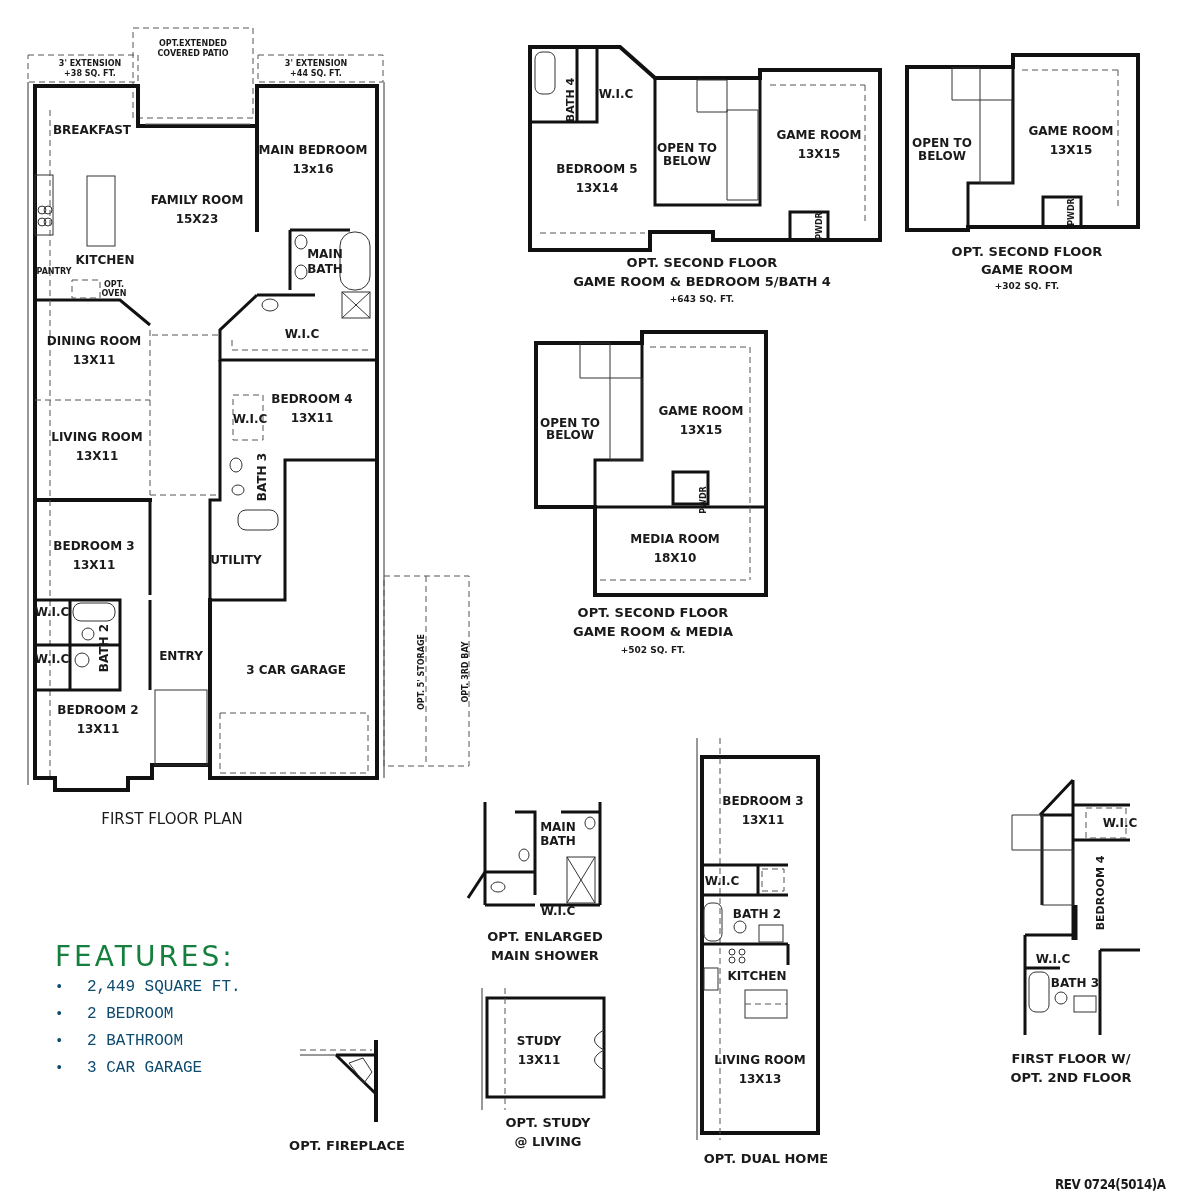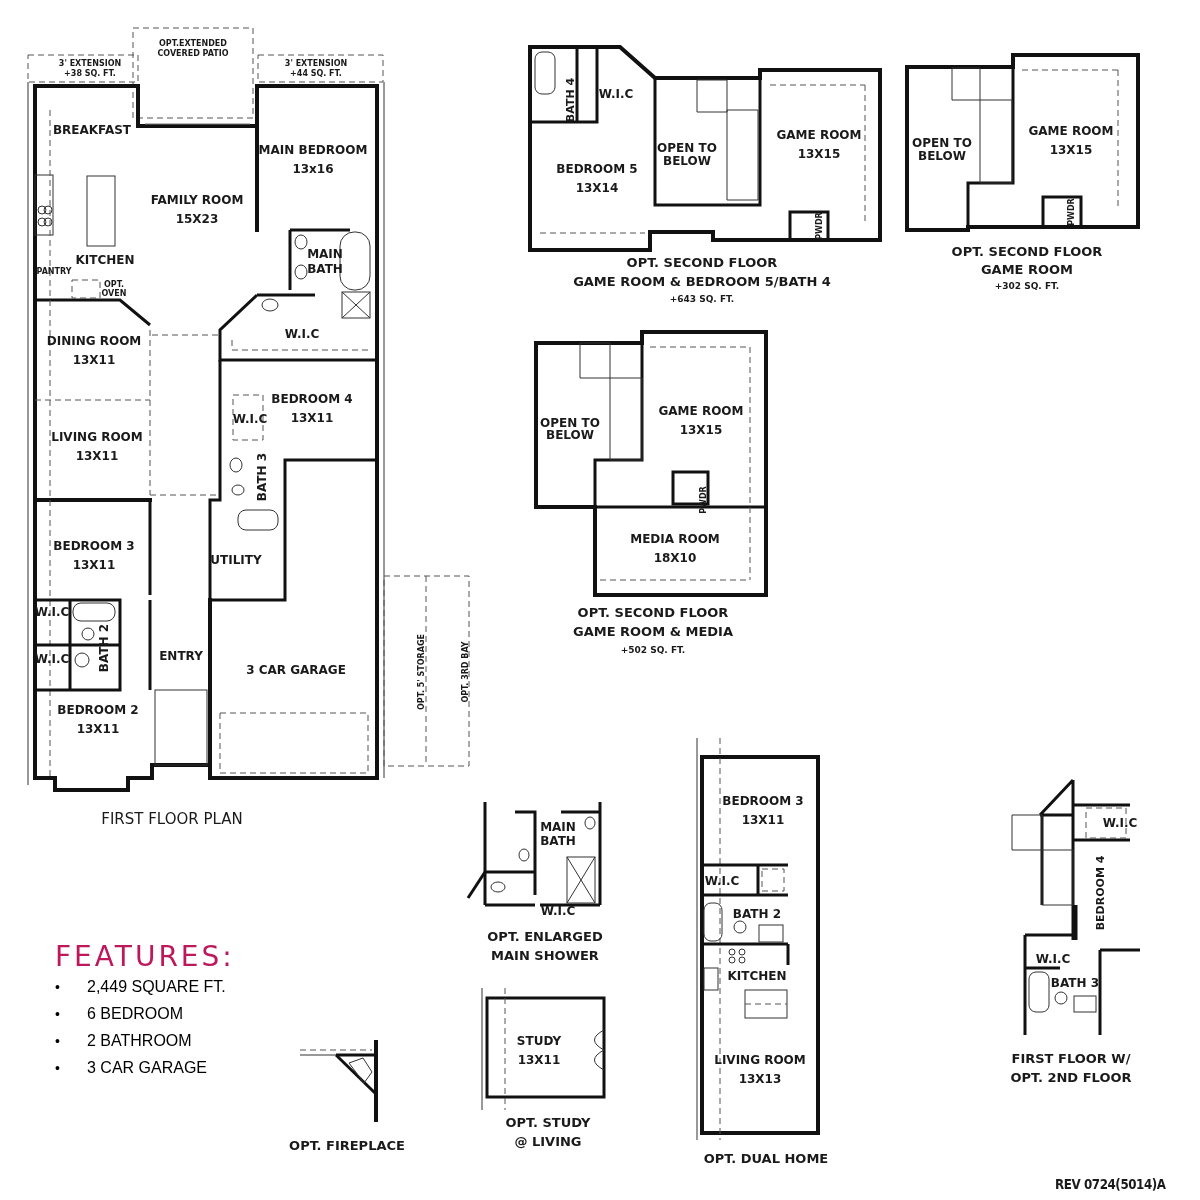--- a/index.html
+++ b/index.html
@@ -7,23 +7,23 @@
   svg { position:absolute; left:0; top:0; }
   .wall { stroke:#111; stroke-width:4; fill:none; stroke-linecap:square; }
   .wall-t { stroke:#111; stroke-width:3; fill:none; }
   .thin { stroke:#333; stroke-width:1; fill:none; }
   .dash { stroke:#555; stroke-width:1; stroke-dasharray:6 4; fill:none; }
   .win { stroke:#777; stroke-width:1; fill:#fff; }
   .lbl { font-family:"DejaVu Sans", sans-serif; font-weight:bold; font-size:12px; fill:#1a1a1a; text-anchor:middle; }
   .lbl-s { font-family:"DejaVu Sans", sans-serif; font-weight:bold; font-size:8px; fill:#1a1a1a; text-anchor:middle; }
   .cap { font-family:"DejaVu Sans", sans-serif; font-weight:bold; font-size:13px; fill:#1a1a1a; text-anchor:middle; }
   .cap-s { font-family:"DejaVu Sans", sans-serif; font-weight:bold; font-size:9px; fill:#1a1a1a; text-anchor:middle; }
-  .feat-title { position:absolute; left:55px; top:940px; font-family:"DejaVu Sans", sans-serif; font-size:28px; letter-spacing:3px; font-weight:normal; color:#be185d; }
+  .feat-title { position:absolute; left:55px; top:940px; font-family:"DejaVu Sans", sans-serif; font-size:28px; letter-spacing:3px; font-weight:normal; color:#15803d; }
   .feat-list { position:absolute; left:55px; top:976px; margin:0; padding:0; list-style:none; }
-  .feat-list li { font-family:Liberation Sans, sans-serif; font-size:16px; height:27px; line-height:22px; color:#000000; }
+  .feat-list li { font-family:Liberation Mono, monospace; font-size:16px; height:27px; line-height:22px; color:#0c4a6e; }
   .feat-list .bullet { display:inline-block; width:32px; font-size:14px; }
   .rev { position:absolute; left:1055px; top:1176px; font-family:"DejaVu Sans", sans-serif; font-weight:bold; font-size:14px; letter-spacing:-0.5px; transform:scaleX(0.85); transform-origin:left; }
 </style>
 </head>
 <body>
 
 <svg width="1200" height="1200" viewBox="0 0 1200 1200">
 
   <g>
 
@@ -264,18 +264,18 @@
     <text class="lbl" x="1053" y="963">W.I.C</text>
     <text class="lbl" x="1075" y="987">BATH 3</text>
     <text class="cap" x="1071" y="1063">FIRST FLOOR W/</text>
     <text class="cap" x="1071" y="1082">OPT. 2ND FLOOR</text>
   </g>
 </svg>
 
 <div class="feat-title">FEATURES:</div>
 <ul class="feat-list">
   <li><span class="bullet">•</span><span>2,449 SQUARE FT.</span></li>
-  <li><span class="bullet">•</span><span>6 BEDROOM</span></li>
+  <li><span class="bullet">•</span><span>2 BEDROOM</span></li>
   <li><span class="bullet">•</span><span>2 BATHROOM</span></li>
   <li><span class="bullet">•</span><span>3 CAR GARAGE</span></li>
 </ul>
 
 <div class="rev">REV 0724(5014)A</div>
 
 </body></html>

